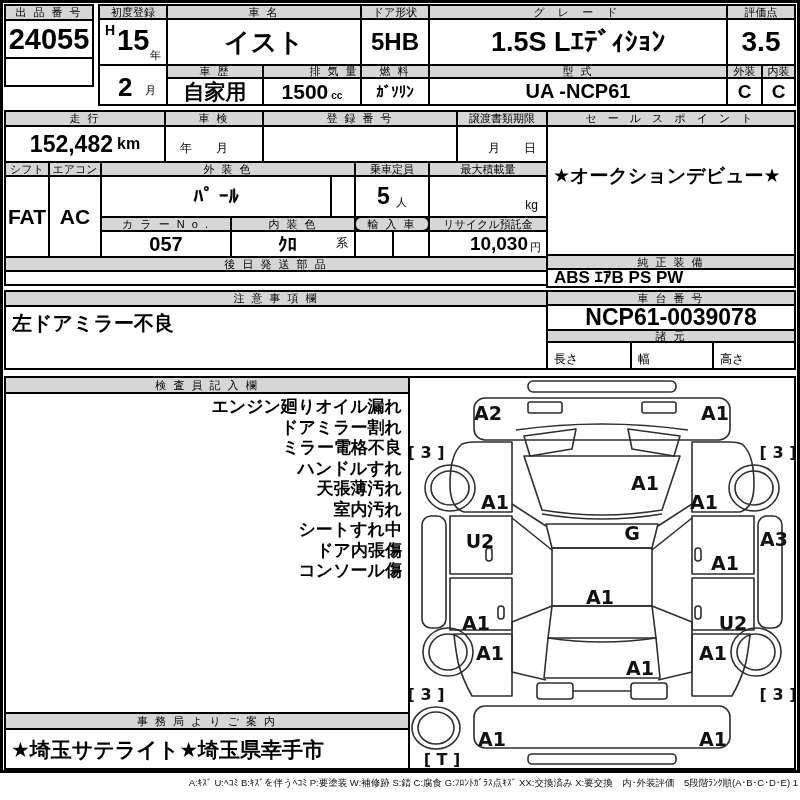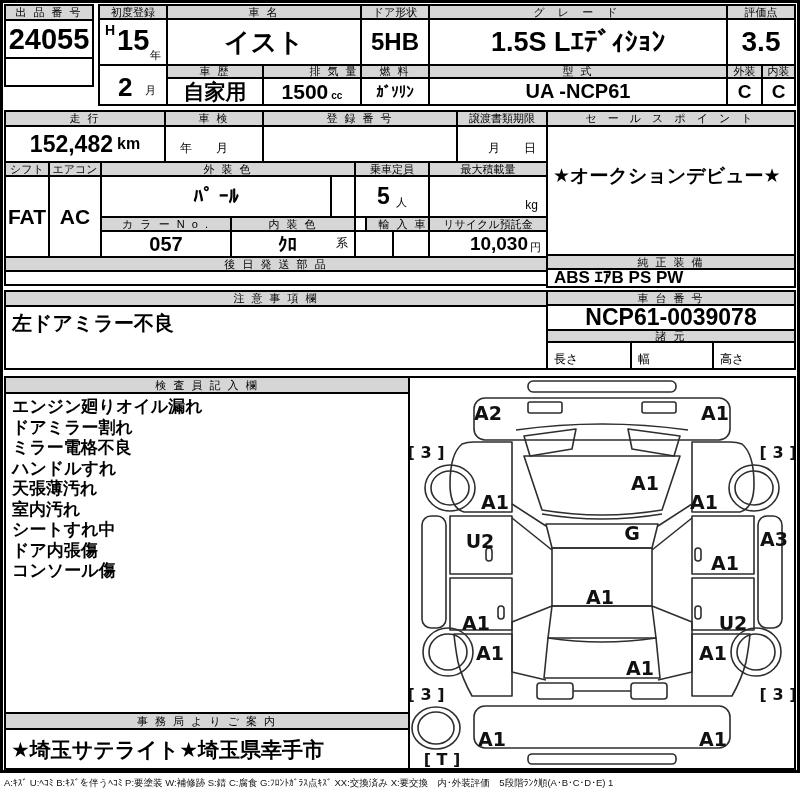--- a/index.html
+++ b/index.html
@@ -1,17 +1,17 @@
 <!DOCTYPE html>
 <html><head>
 <meta charset="utf-8">
 <style>
   html,body{margin:0;padding:0;background:#fff;}
   #sheet{position:relative;width:800px;height:800px;background:#fff;color:#000;
-         font-family:"Liberation Sans","DejaVu Sans",sans-serif;overflow:hidden;}
+         font-family:"Liberation Sans","DejaVu Sans",sans-serif;overflow:hidden;text-align:right;}
   .outer{position:absolute;left:0;top:0;width:800px;height:773px;border:3px solid #000;box-sizing:border-box;}
   .cell{position:absolute;box-sizing:border-box;border:2px solid #000;background:#fff;overflow:hidden;}
   .hdr{background:#d6d6d6;display:flex;align-items:center;justify-content:center;
        font-size:11px;letter-spacing:2px;white-space:nowrap;}
   .val{display:flex;align-items:center;justify-content:center;font-weight:bold;white-space:nowrap;}
   .left{justify-content:flex-start;padding-left:6px;}
   .unit{font-weight:bold;}
   .notes{font-size:17px;font-weight:bold;line-height:20.5px;padding:3px 6px;}
   svg text{font-family:"DejaVu Sans","Liberation Sans",sans-serif;font-weight:bold;fill:#111;}
   #legend{position:absolute;left:4px;top:777px;width:794px;font-size:9.5px;white-space:nowrap;
@@ -146,21 +146,21 @@
   <div class="cell" style="left:428px;top:175px;width:120px;height:43px;">
     <span style="position:absolute;right:8px;bottom:4px;font-size:12px;">kg</span>
   </div>
 
   <div class="cell hdr" style="left:100px;top:216px;width:132px;height:16px;">
       <span>カ ラ ー N o .</span>
     </div>
   <div class="cell hdr" style="left:230px;top:216px;width:126px;height:16px;">
       <span>内 装 色</span>
     </div>
-  <div class="cell hdr" style="left:365px;top:216px;width:76px;height:16px;">
+  <div class="cell hdr" style="left:354px;top:216px;width:76px;height:16px;border-radius:7px;">
       <span>輸 入 車</span>
     </div>
   <div class="cell hdr" style="left:428px;top:216px;width:120px;height:16px;letter-spacing:0;">
       <span>リサイクル預託金</span>
     </div>
   <div class="cell val" style="left:100px;top:230px;width:132px;height:28px;font-size:20px;">057</div>
   <div class="cell" style="left:230px;top:230px;width:126px;height:28px;">
     <span style="position:absolute;left:46px;top:2px;font-size:19px;font-weight:bold;">ｸﾛ</span>
     <span style="position:absolute;right:6px;bottom:4px;font-size:12px;">系</span>
   </div>

